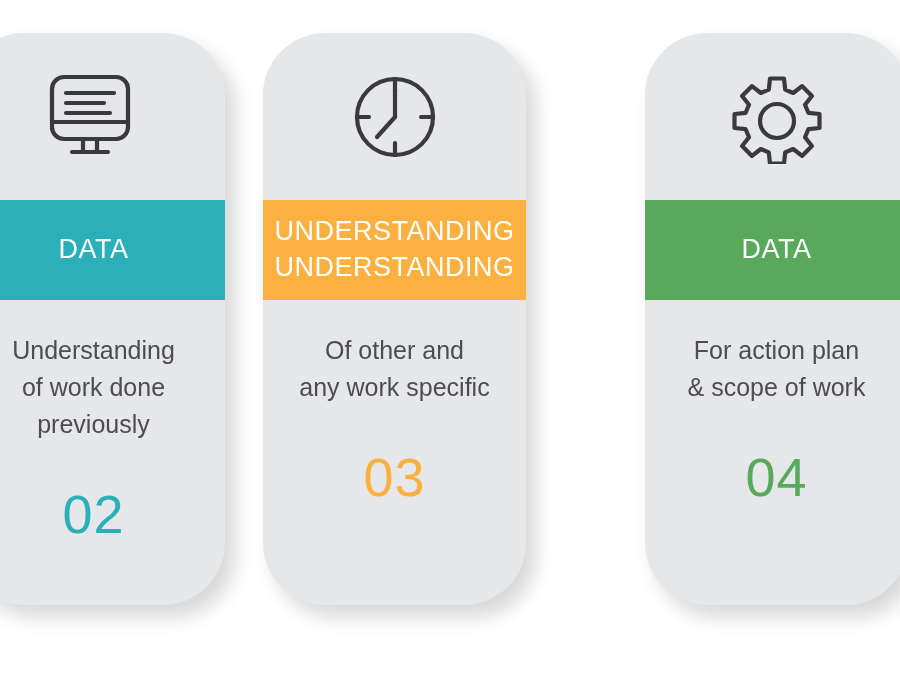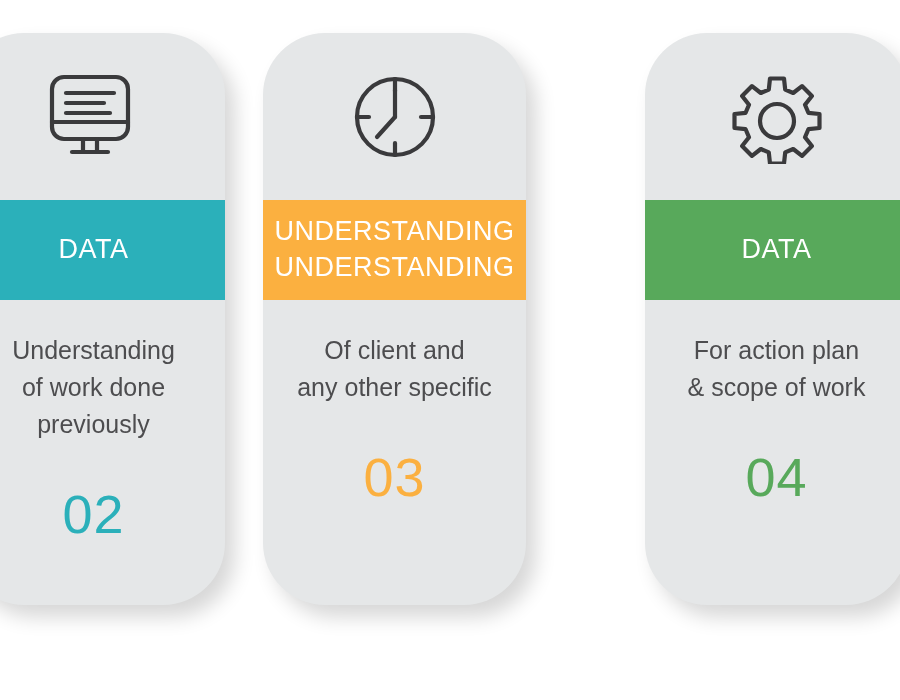--- a/index.html
+++ b/index.html
@@ -149,22 +149,22 @@
         <line x1="47" y1="47" x2="29" y2="67"></line>
       </svg>
     </div>
 
     <div class="band band-orange">
       <div class="band-title">UNDERSTANDING</div>
       <div class="band-title">UNDERSTANDING</div>
     </div>
 
     <div class="body-text">
-      <div>Of client and</div>
-      <div>any other specific</div>
+      <div>Of other and</div>
+      <div>any work specific</div>
     </div>
 
     <div class="step-num num-orange">03</div>
   </div>
 
   <div class="card card-3">
 
     <div class="icon-wrap">
       <svg width="94" height="94" viewBox="0 0 94 94" fill="none" stroke="#3a3a3c" stroke-width="4.2" stroke-linecap="round" stroke-linejoin="round">
         <path d="M40.0 8.5 L54.0 8.5 L55.2 19.6 L63.2 23.0 L72.0 16.1

